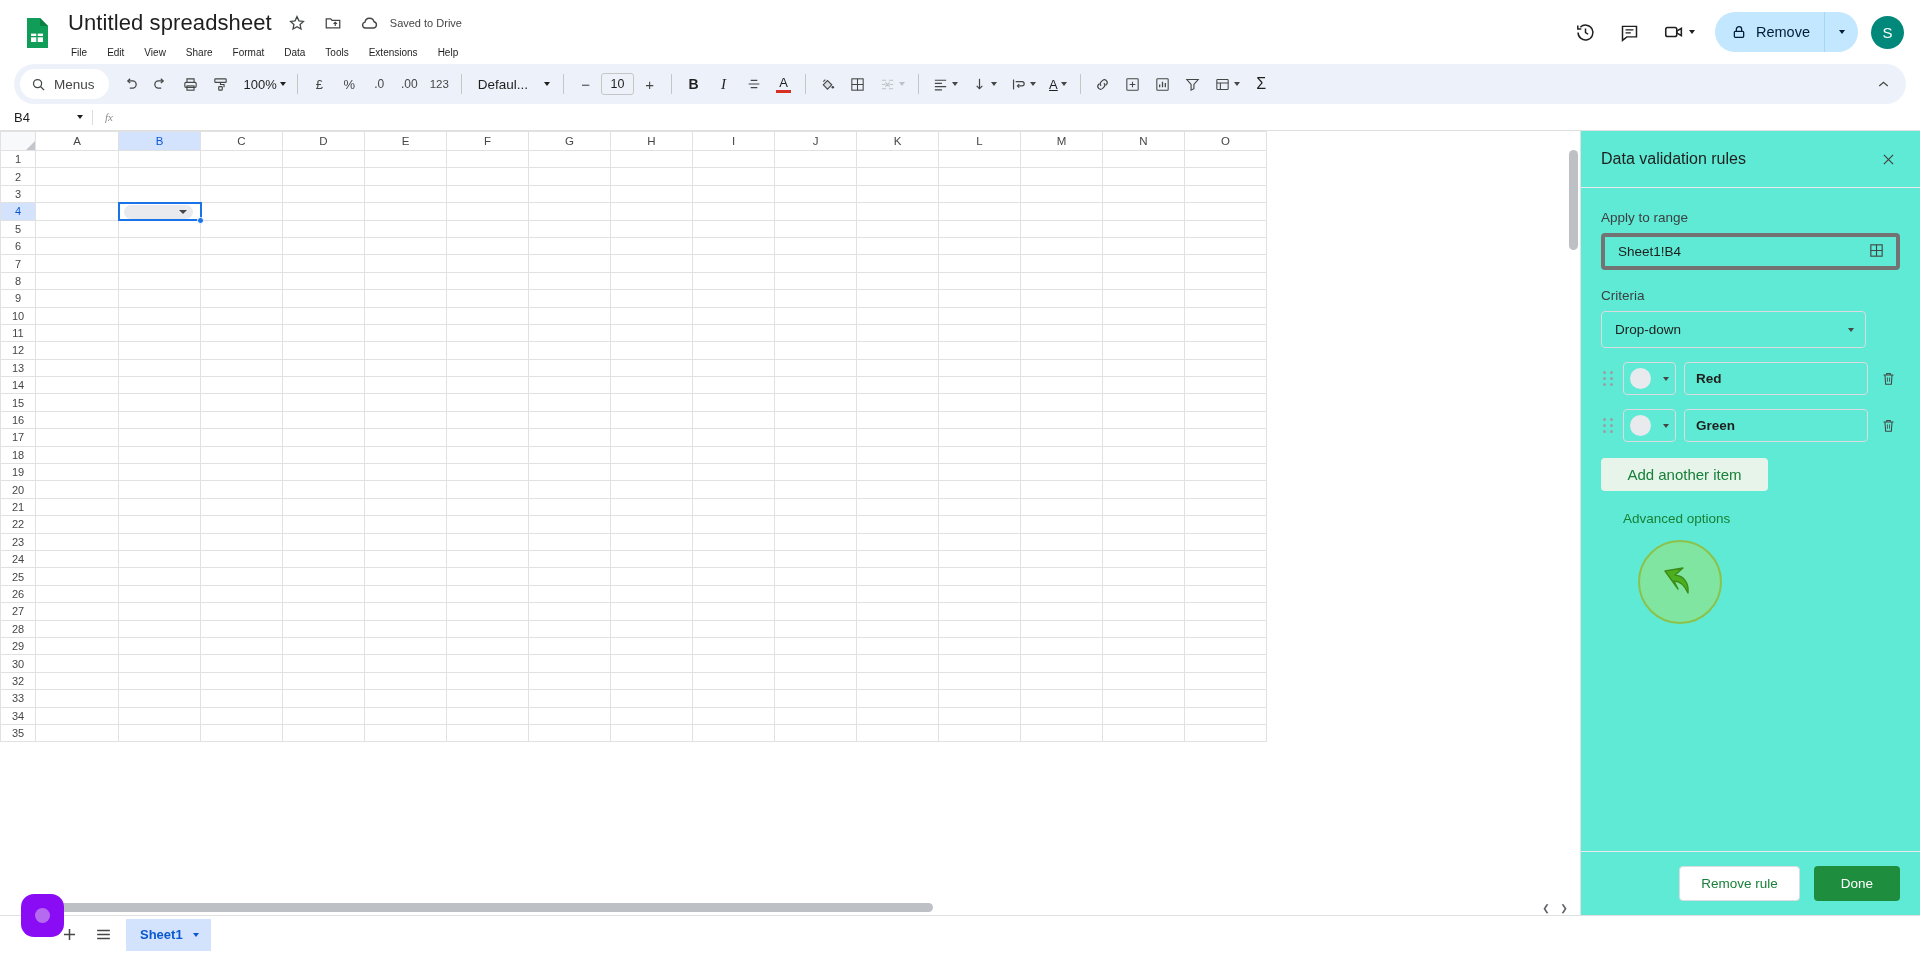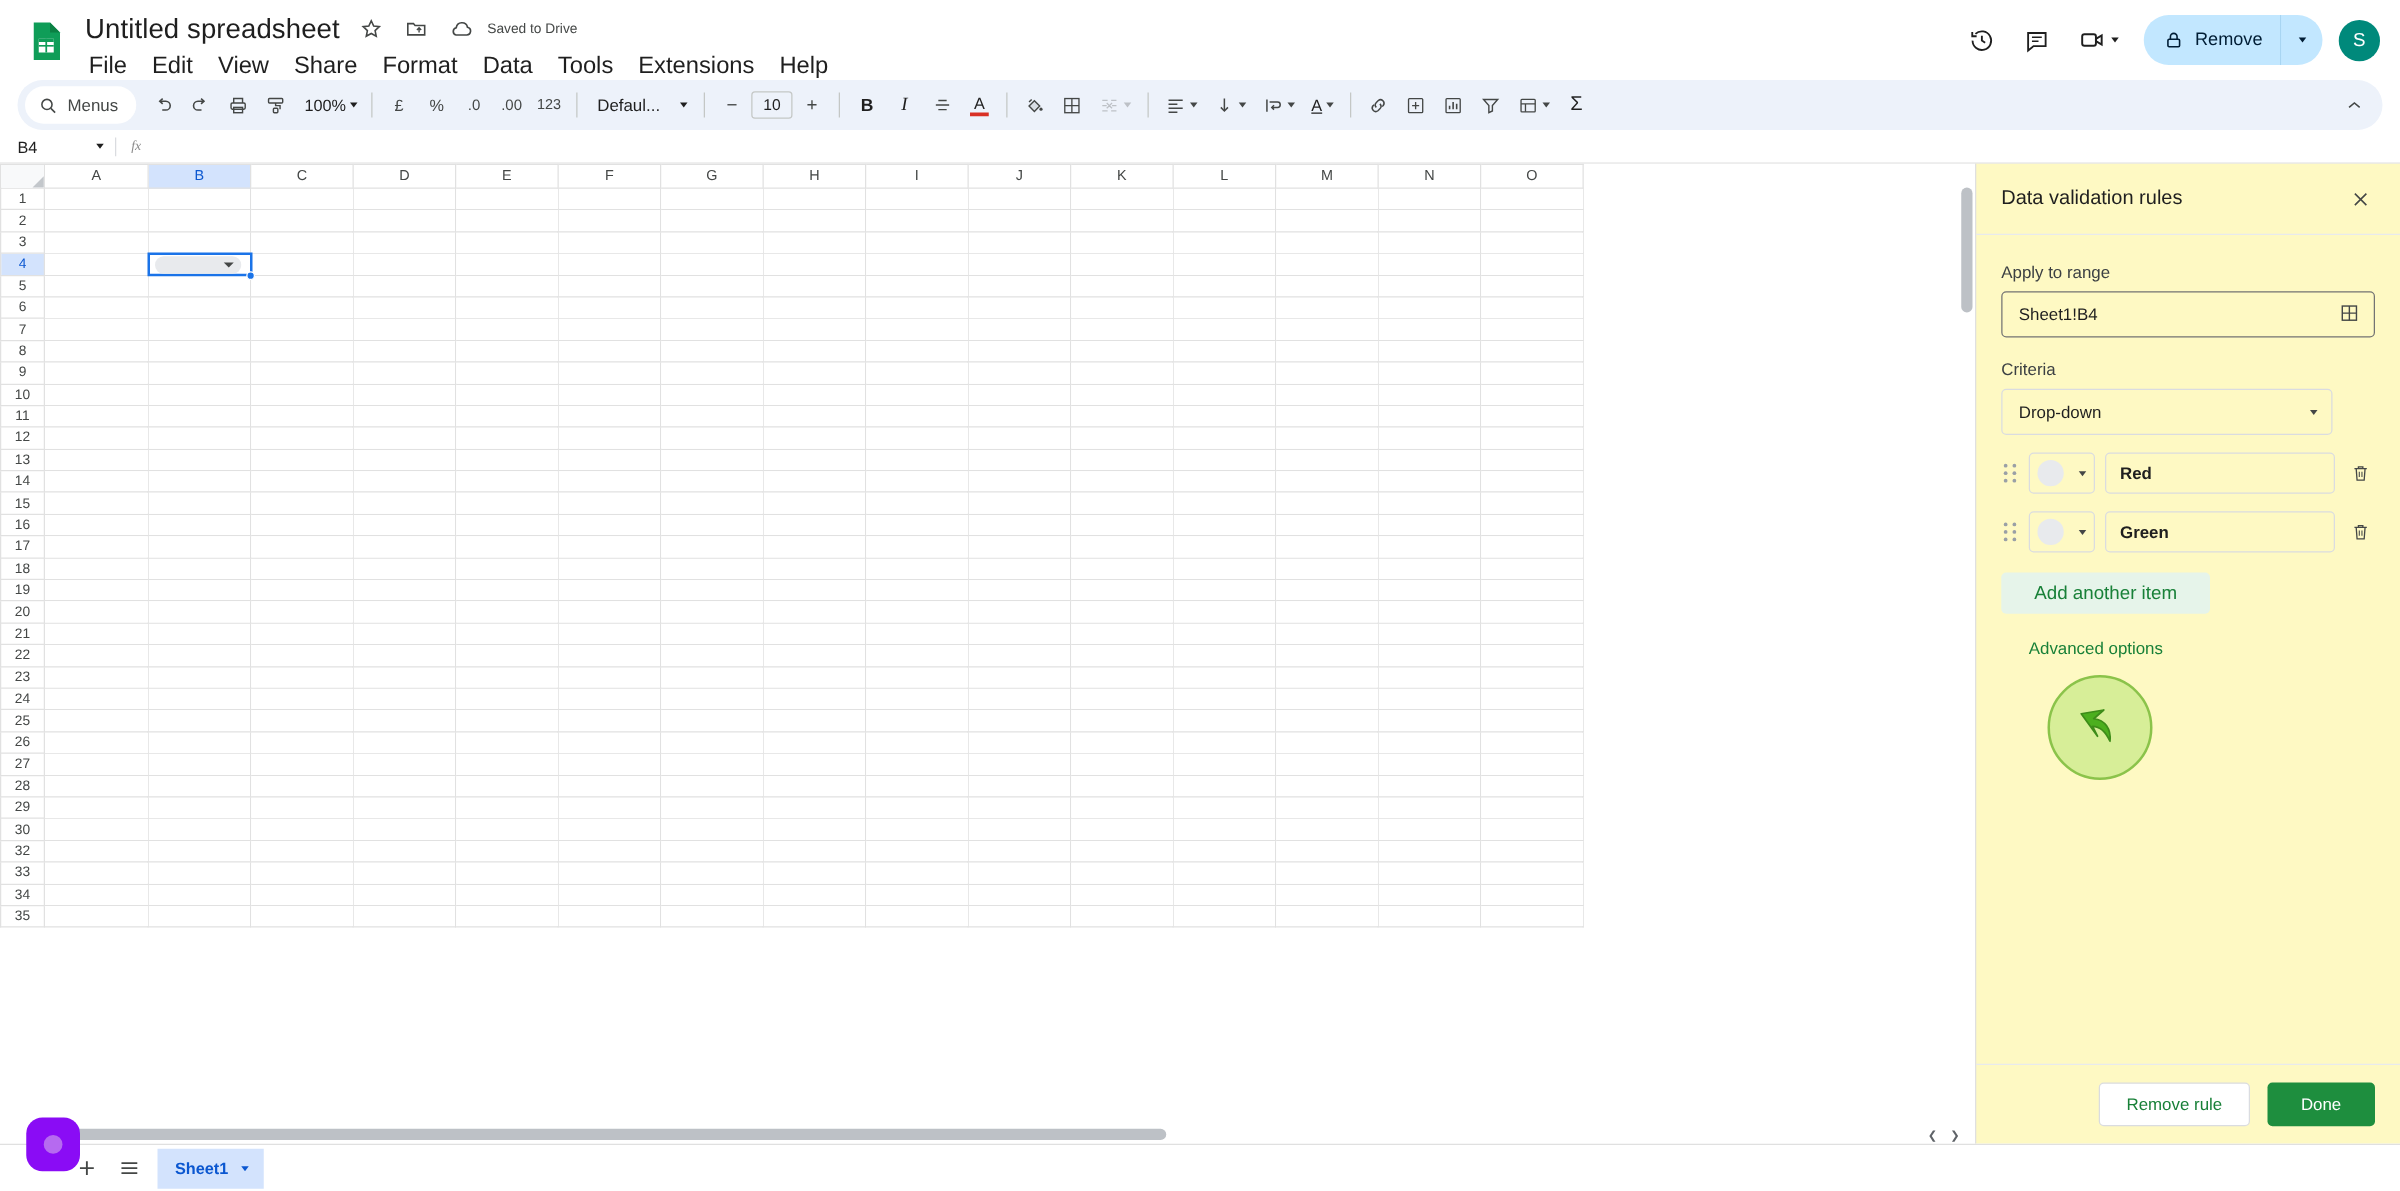--- a/index.html
+++ b/index.html
@@ -15,21 +15,21 @@
   
   .topbar { height: 64px; display: flex; align-items: flex-start; padding: 8px 14px 0 14px; background: #fff; flex: 0 0 auto; }
   .logo { width: 38px; height: 38px; margin: 6px 6px 0 4px; flex: 0 0 auto; position: relative; }
   .logo svg { display: block; }
   .title-block { flex: 1 1 auto; padding-left: 6px; }
   .title-row { display: flex; align-items: center; gap: 14px; height: 30px; }
   .doc-title { font-size: 22px; color: #1f1f1f; letter-spacing: .1px; line-height: 28px; }
   .ticon { width: 22px; height: 22px; display: flex; align-items: center; justify-content: center; color: #444746; cursor: pointer; }
   .saved-text { font-size: 11px; color: #444746; margin-left: -4px; }
   .menu-row { display: flex; align-items: center; gap: 2px; height: 26px; margin-top: 2px; margin-left: -6px; }
-  .menu-item { font-size: 19px; color: #1f1f1f; padding: 3px 9px; border-radius: 4px; cursor: pointer; line-height: 18px; }
+  .menu-item { font-size: 10px; color: #1f1f1f; padding: 3px 9px; border-radius: 4px; cursor: pointer; line-height: 18px; }
   .top-right { display: flex; align-items: center; gap: 4px; height: 48px; padding-right: 2px; }
   .tr-icon { width: 40px; height: 40px; border-radius: 50%; display: flex; align-items: center; justify-content: center; color: #1f1f1f; cursor: pointer; }
   .cam-wrap { display: flex; align-items: center; gap: 0px; cursor: pointer; }
   .share-btn {
     display: flex; align-items: center; height: 40px; background: #c2e7ff; color: #001d35;
     border-radius: 20px 0 0 20px; padding: 0 14px 0 16px; gap: 9px; font-size: 14.5px; cursor: pointer;
   }
   .share-caret {
     height: 40px; width: 34px; background: #c2e7ff; border-radius: 0 20px 20px 0;
     display: flex; align-items: center; justify-content: center; cursor: pointer;
@@ -92,30 +92,30 @@
 
   
   .vscroll { position: absolute; right: 0px; top: 19px; width: 12px; bottom: 16px; }
   .vscroll .thumb { position: absolute; top: 0; left: 1px; width: 9px; height: 100px; background: #bdc1c6; border-radius: 5px; }
   .hscroll { position: absolute; left: 35px; right: 38px; bottom: 1px; height: 13px; }
   .hscroll .thumb { position: absolute; left: 3px; top: 2px; width: 895px; height: 9px; background: #bdc1c6; border-radius: 5px; }
   .hs-arrow { position: absolute; bottom: 1px; width: 16px; height: 13px; display: flex; align-items: center; justify-content: center; color: #5f6368; font-size: 9px; cursor: pointer; }
 
   
   .panel {
-    width: 340px; flex: 0 0 340px; background: #fef9c3; border-left: 1px solid #e0e0e0;
+    width: 340px; flex: 0 0 340px; background: #5eead4; border-left: 1px solid #e0e0e0;
     display: flex; flex-direction: column; position: relative;
   }
   .panel-head { height: 56px; display: flex; align-items: center; justify-content: space-between; padding: 0 18px 0 20px; flex: 0 0 auto; }
   .panel-title { font-size: 16px; color: #1f1f1f; }
   .panel-close { width: 28px; height: 28px; display: flex; align-items: center; justify-content: center; color: #444746; cursor: pointer; border-radius: 50%; }
   .panel-body { flex: 1 1 auto; padding: 0 20px; overflow-y: auto; border-top: 1px solid #e8eaed; padding-top: 14px; }
   .field-label { font-size: 13.5px; color: #3c4043; margin-bottom: 8px; margin-top: 8px; }
   .range-input {
-    height: 37px; border: 1px solid #737373; border-radius: 4px; display: flex; align-items: center;
+    height: 37px; border: 4px solid #737373; border-radius: 4px; display: flex; align-items: center;
     justify-content: space-between; padding: 0 11px 0 13px; font-size: 13.5px; color: #1f1f1f; cursor: text;
   }
   .select-box {
     height: 37px; width: 265px; border: 1px solid #dadce0; border-radius: 4px; display: flex; align-items: center;
     justify-content: space-between; padding: 0 11px 0 13px; font-size: 13.5px; color: #1f1f1f; cursor: pointer; margin-bottom: 6px;
   }
   .item-row { display: flex; align-items: center; gap: 8px; margin-top: 14px; }
   .drag-handle { width: 14px; height: 20px; display: grid; grid-template-columns: 3px 3px; grid-template-rows: 3px 3px 3px; gap: 3px 4px; align-content: center; justify-content: center; cursor: grab; flex: 0 0 auto; }
   .drag-handle i { width: 3px; height: 3px; background: #9aa0a6; border-radius: 50%; display: block; }
   .color-select {

